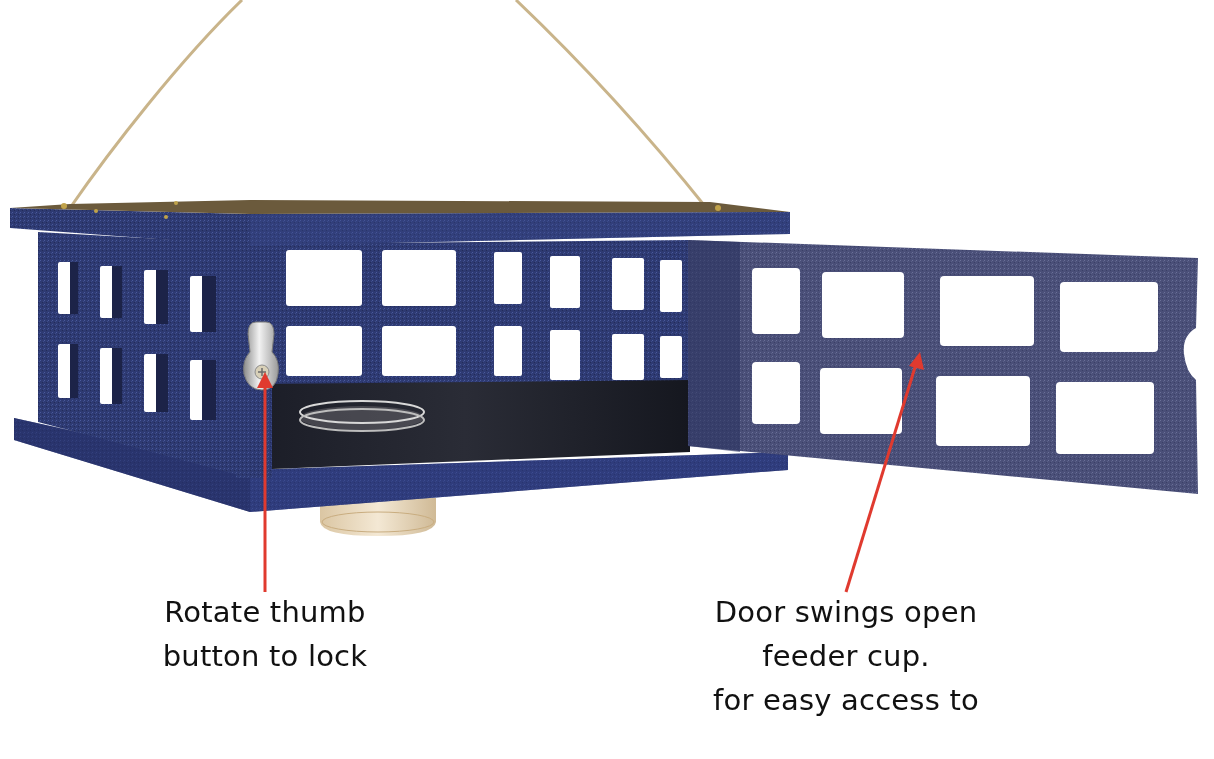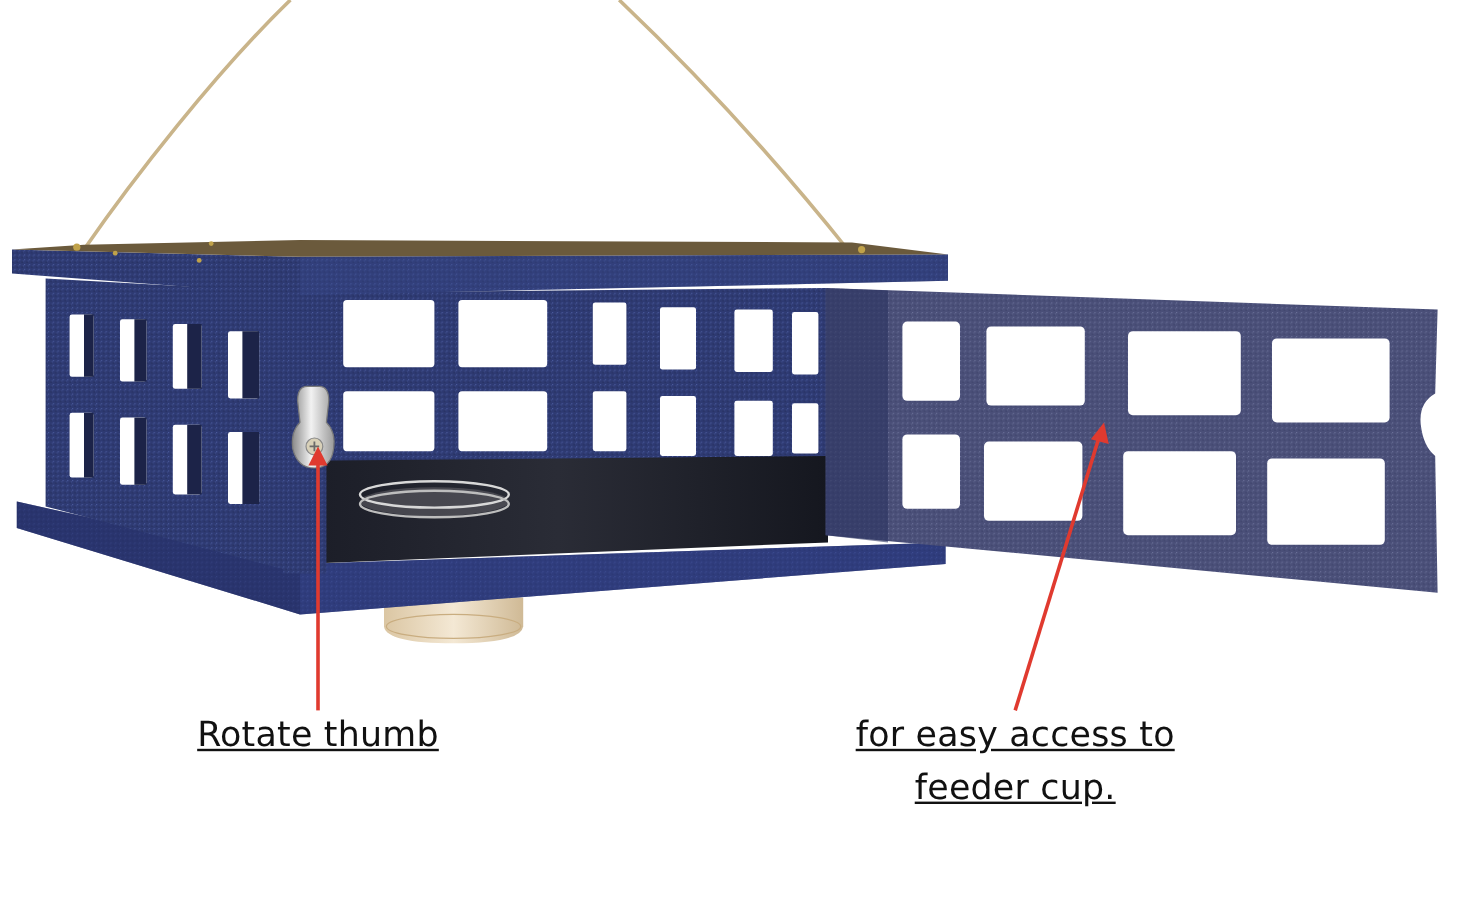--- a/index.html
+++ b/index.html
@@ -3,21 +3,21 @@
 <meta charset="utf-8">
 <style>
   html, body { margin: 0; padding: 0; background: #ffffff; }
   body { width: 1214px; height: 759px; position: relative; overflow: hidden;
          font-family: "Liberation Sans", "DejaVu Sans", sans-serif; }
   .stage { position: absolute; left: 0; top: 0; width: 1214px; height: 759px; }
   .stage svg { position: absolute; left: 0; top: 0; }
   .caption { position: absolute; text-align: center; color: #111111;
              font-family: "DejaVu Sans", "Liberation Sans", sans-serif;
              font-size: 29px; line-height: 44px; font-weight: 400; letter-spacing: 0.2px; }
-  .caption span { display: block; white-space: nowrap; text-decoration: underline; }
+  .caption span { display: block; white-space: nowrap; }
   #cap-left { left: 105px; top: 590px; width: 320px; }
   #cap-right { left: 676px; top: 590px; width: 340px; }
 </style>
 </head>
 <body>
 
 <div class="stage">
   <svg width="1214" height="759" viewBox="0 0 1214 759" xmlns="http://www.w3.org/2000/svg">
     <defs>
       <pattern id="grain" width="4" height="4" patternUnits="userSpaceOnUse">
@@ -151,19 +151,21 @@
       <path d="M265 372 L257 388 L273 388 Z" fill="#e03a2f"></path>
     </g>
     <g>
       <line x1="846" y1="592" x2="916" y2="364" stroke="#e03a2f" stroke-width="3"></line>
       <path d="M920 352 L909 366 L924 370 Z" fill="#e03a2f"></path>
     </g>
   </svg>
 
   <div class="caption" id="cap-left">
     <span>Rotate thumb</span>
+    <span>button to lock</span>
   </div>
 
   <div class="caption" id="cap-right">
+    <span>Door swings open</span>
+    <span>feeder cup.</span>
     <span>for easy access to</span>
-    <span>feeder cup.</span>
   </div>
 </div>
 
 </body></html>

